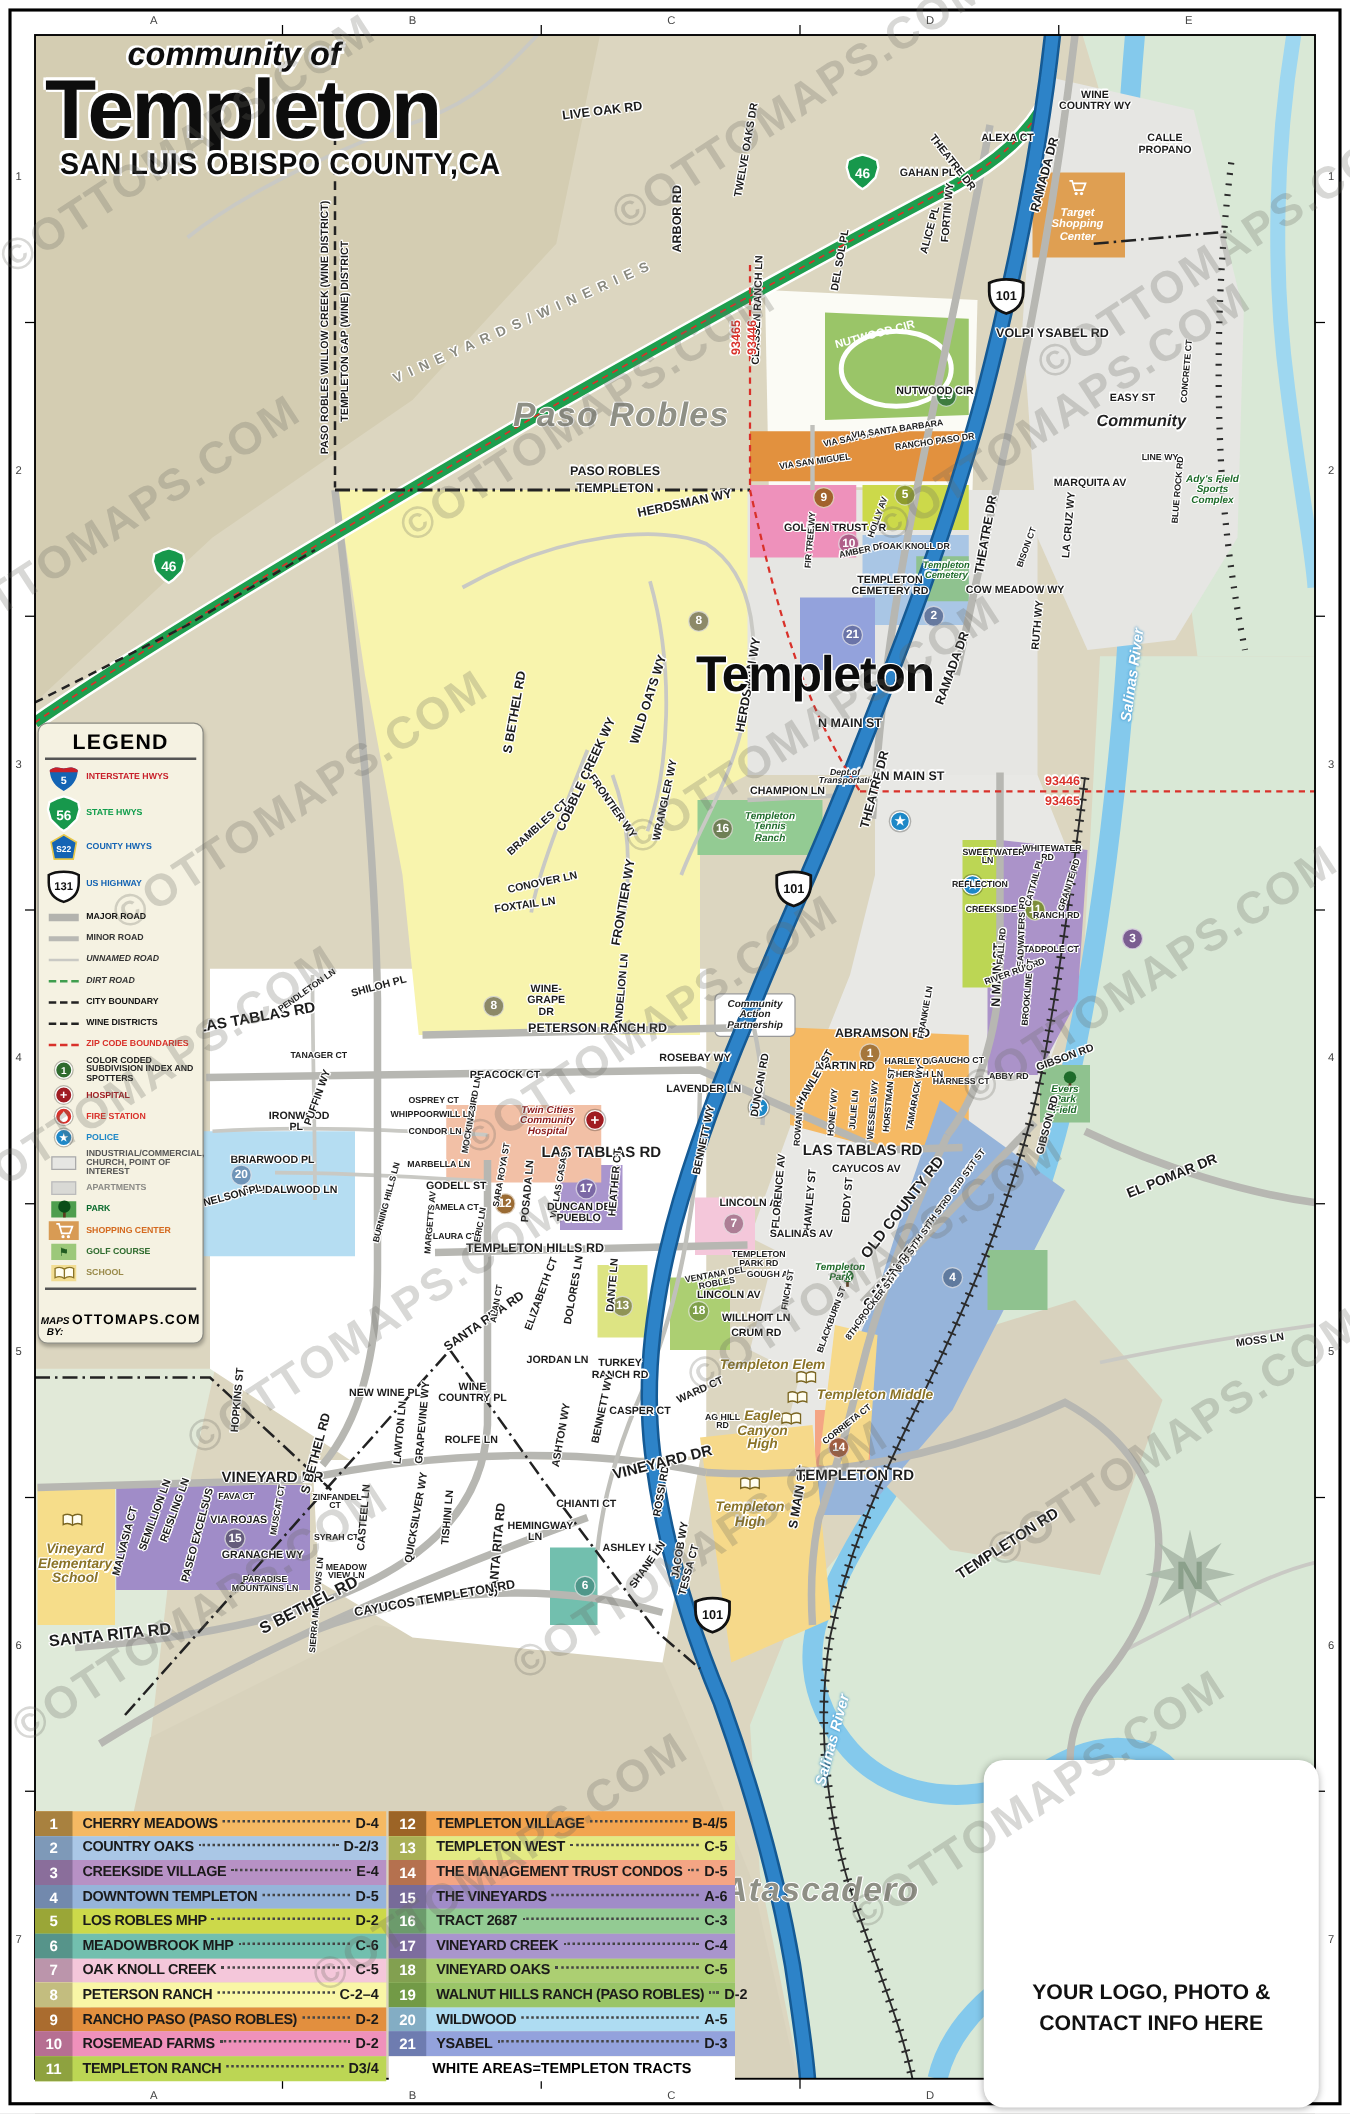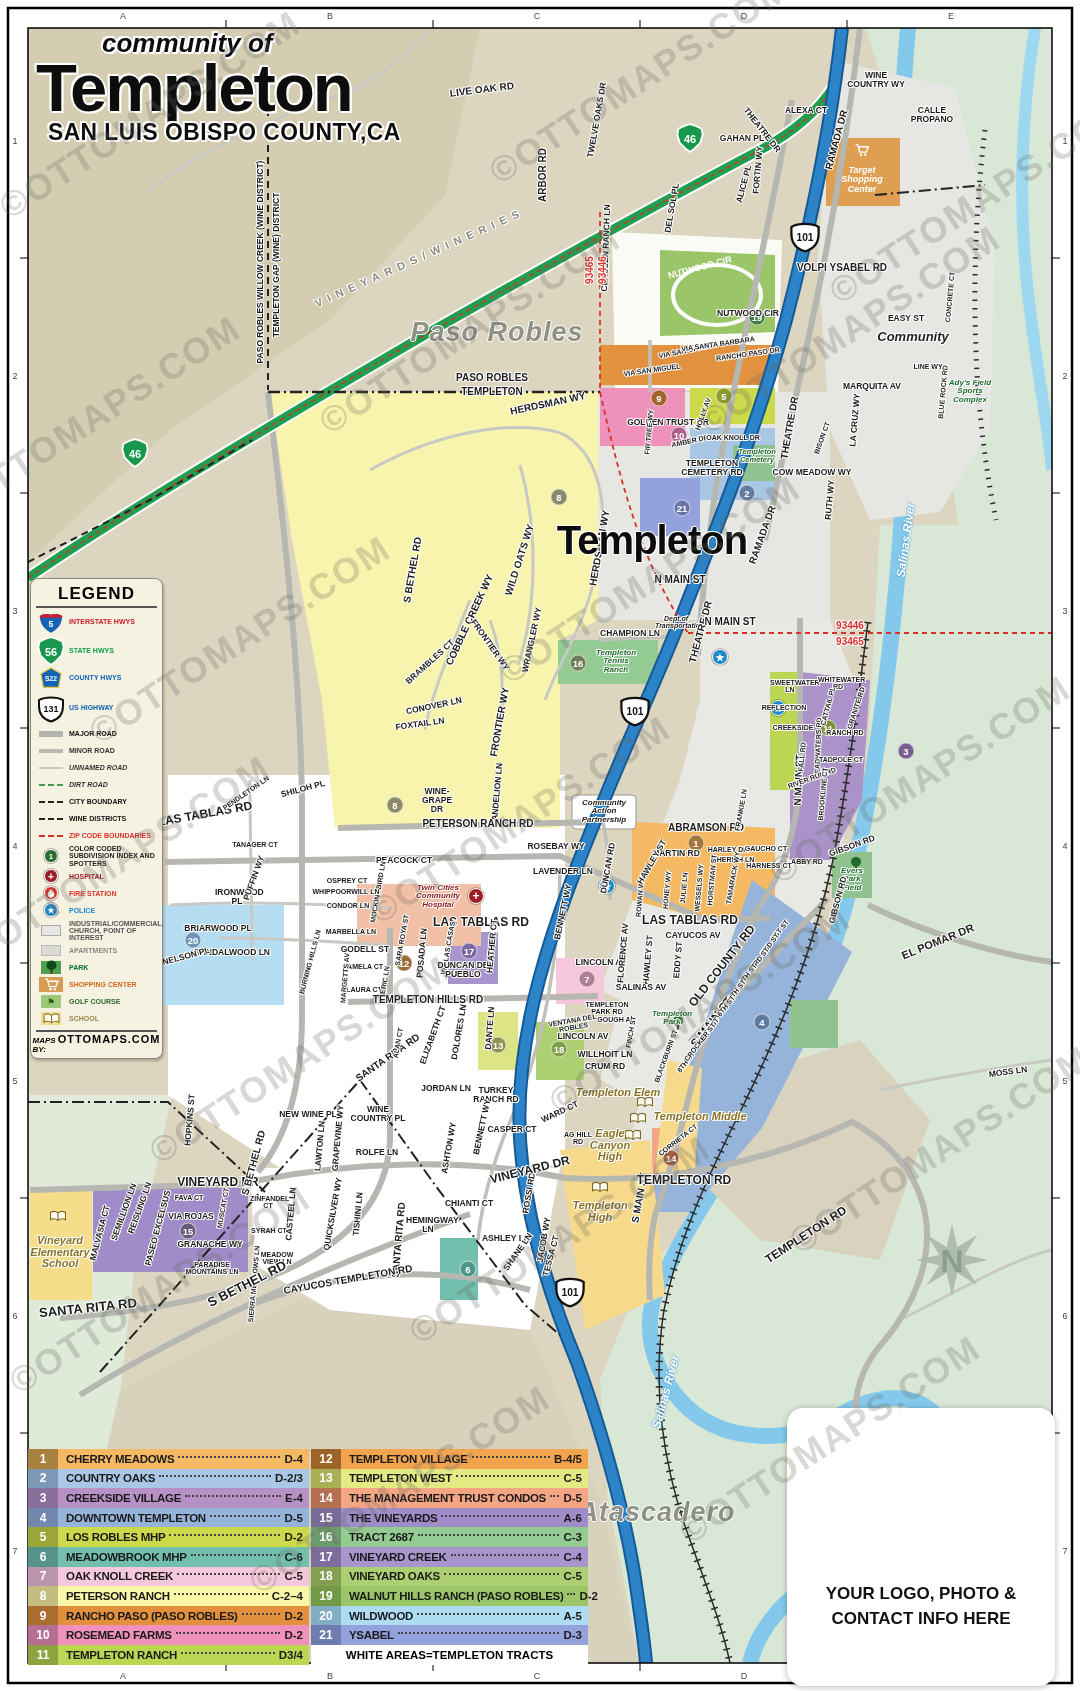--- a/index.html
+++ b/index.html
@@ -42,21 +42,21 @@
   .title-kicker{font-size:26px;font-weight:bold;font-style:italic;margin-left:66px;letter-spacing:0;}
   .title-name{font-size:67px;font-weight:900;letter-spacing:-2px;line-height:.88;}
   .title-sub{font-size:24px;font-weight:900;letter-spacing:.5px;transform:scaleX(.95);transform-origin:left;margin-left:12px;}
   
   .legend{position:absolute;left:30px;top:578px;width:133px;z-index:30;background:#f5f2e2;border:1px solid #8c8c84;
           border-radius:8px;padding:5px 5px 4px 5px;box-shadow:1px 2px 3px rgba(0,0,0,.25);}
   .legend h1{margin:0 0 2px 0;font-size:17px;letter-spacing:1px;text-align:center;border-bottom:2px solid #555;padding-bottom:2px;}
   .lg-row{display:flex;align-items:center;min-height:15.5px;margin:1.5px 0;}
   .lg-sw{width:30px;min-width:30px;display:flex;align-items:center;justify-content:center;}
   .lg-lab{font-size:7px;font-weight:bold;line-height:1.05;padding-left:3px;}
-  .mapsby{border-top:2px solid #555;margin-top:3px;padding-top:1px;display:flex;align-items:baseline;justify-content:center;}
+  .mapsby{border-top:2px solid #555;margin-top:3px;padding-top:18px;display:flex;align-items:baseline;justify-content:center;text-align:center;}
   .mapsby .pre{font-size:8px;font-style:italic;font-weight:bold;margin-right:2px;}
   .mapsby .brand{font-size:11px;font-weight:bold;letter-spacing:1px;}
   .disclaimer{position:absolute;left:30px;top:1042px;width:140px;z-index:30;font-size:7.5px;color:#222;text-align:justify;line-height:1.25;}
   
   .tracts{position:absolute;left:0;top:0;z-index:40;}
   .t-row{position:absolute;display:flex;height:19.6px;align-items:stretch;}
   .t-num{width:30px;min-width:30px;display:flex;align-items:center;justify-content:center;color:#fff;font-size:12px;font-weight:bold;}
   .t-body{flex:1;display:flex;align-items:center;padding:0 6px 0 8px;}
   .t-name{font-size:11.5px;font-weight:bold;letter-spacing:-.3px;white-space:nowrap;color:#1a1a1a;}
   .t-dots{flex:1;border-bottom:2px dotted #444;margin:0 4px 4px 4px;min-width:8px;}

